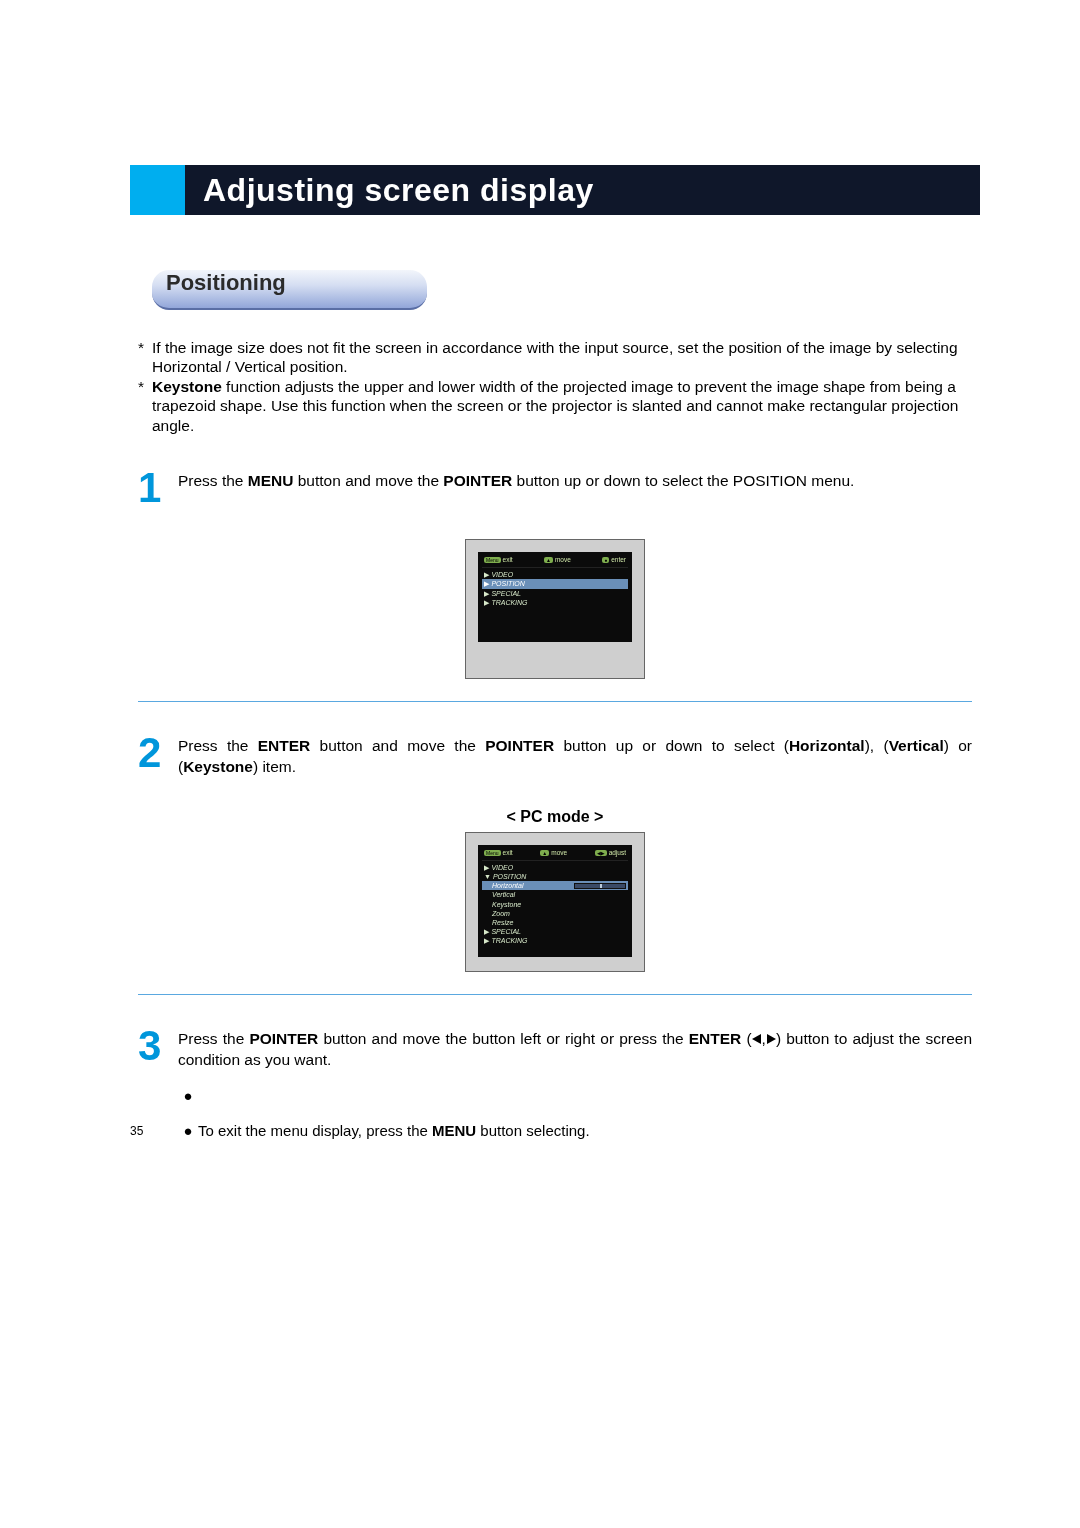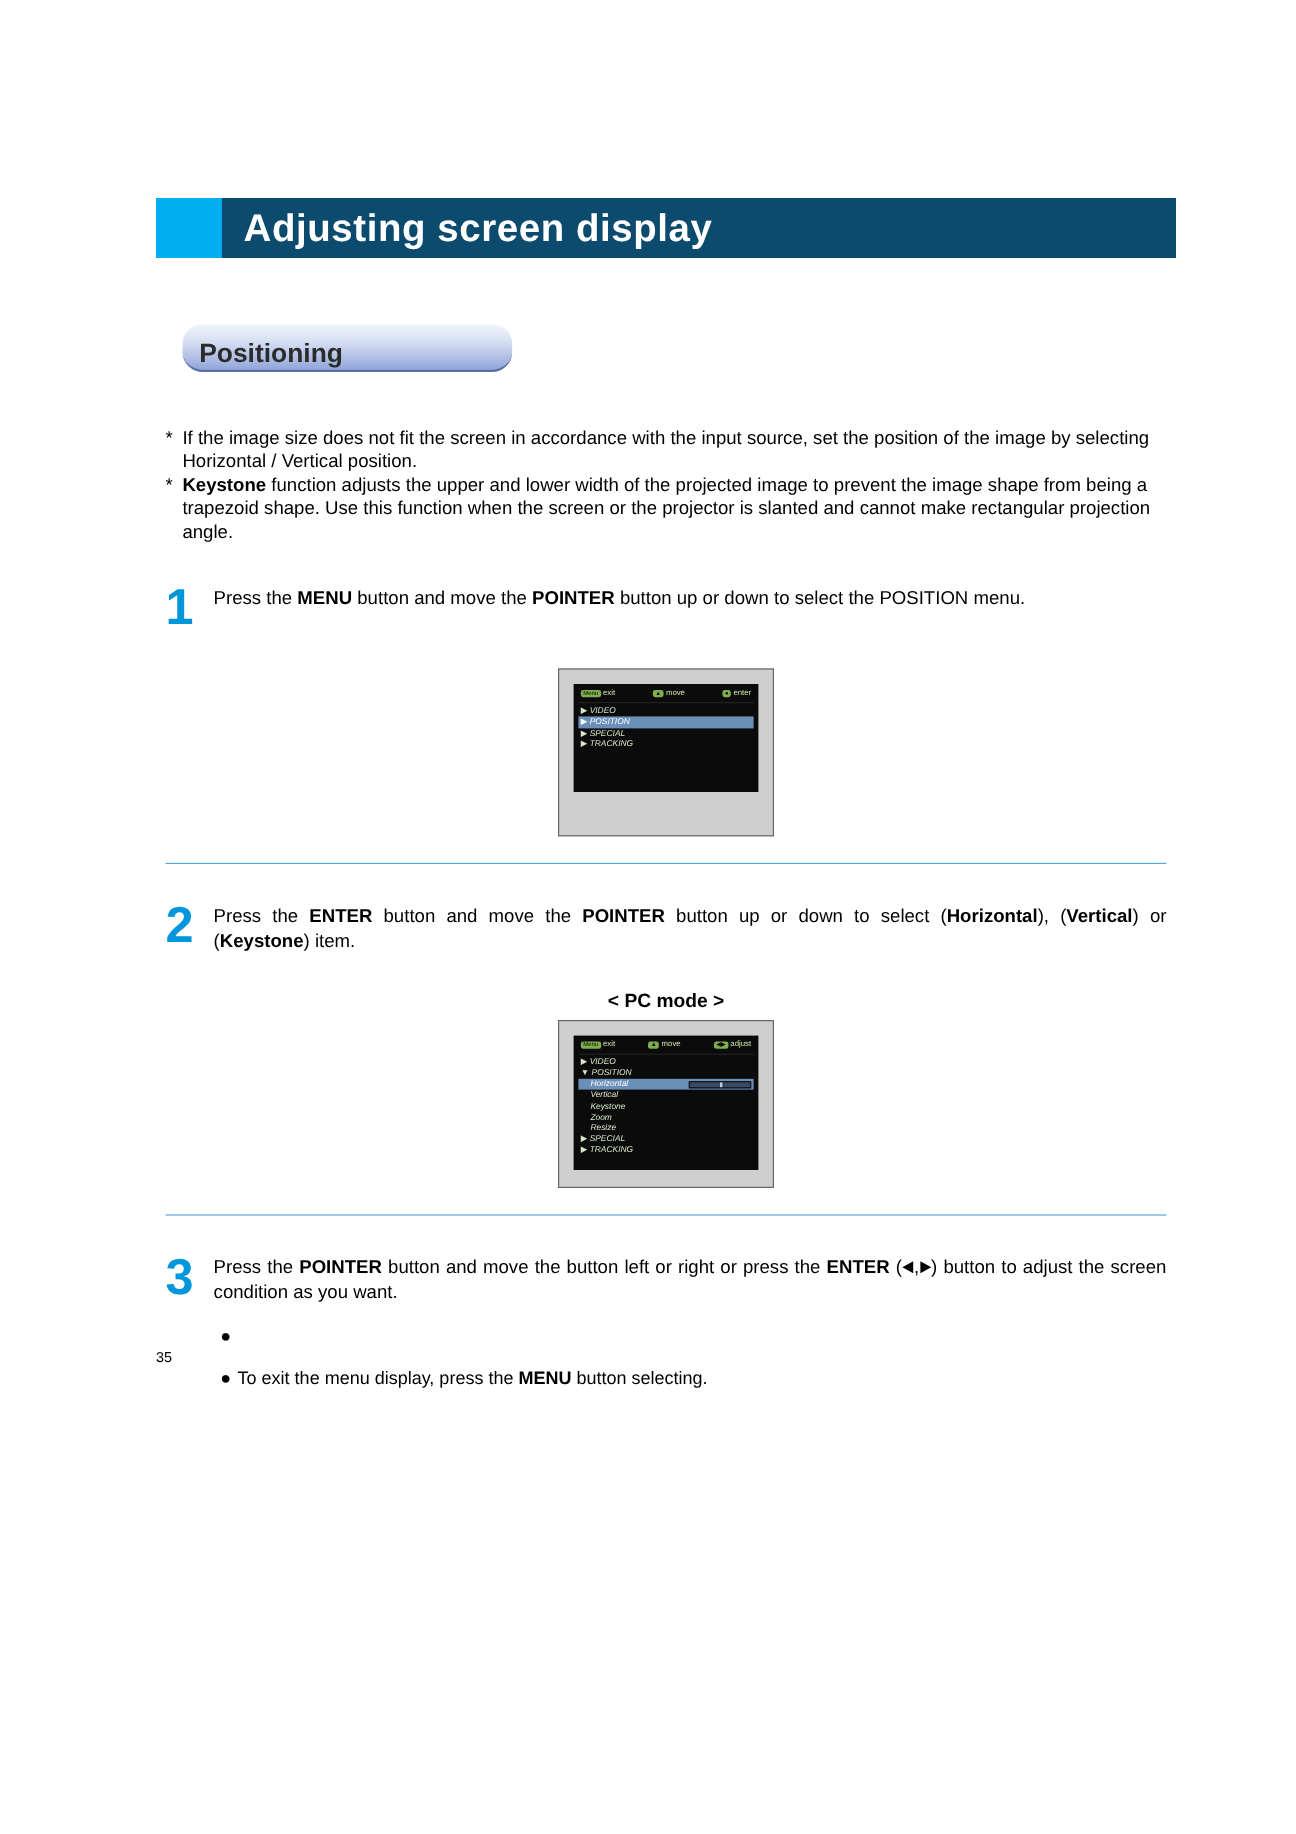--- a/index.html
+++ b/index.html
@@ -22,41 +22,41 @@
     align-items: stretch;
     height: 50px;
     margin-bottom: 55px;
   }
   .title-square {
     width: 55px;
     background: #00aeef;
   }
   .title-text {
     flex: 1;
-    background: #0c4a6e;
+    background: #0f172a;
     color: #fff;
     font-size: 32px;
     font-weight: bold;
     display: flex;
     align-items: center;
     padding-left: 18px;
     letter-spacing: 0.5px;
   }
   .section-pill {
     margin-left: 22px;
     width: 275px;
     height: 40px;
     border-radius: 17px;
     background: linear-gradient(to bottom, #f2f5fb 0%, #d5def2 40%, #92a6d9 100%);
     border-bottom: 2px solid #5a6ea5;
     display: flex;
-    align-items: flex-end;
+    align-items: flex-start;
     padding-left: 14px;
     box-sizing: border-box;
-    margin-bottom: 46px;
+    margin-bottom: 28px;
   }
   .section-pill span {
     font-size: 22px;
     font-weight: bold;
     color: #2b2b2b;
   }
   .notes {
     font-size: 15.5px;
     line-height: 1.25;
     margin: 0 8px 30px 8px;

